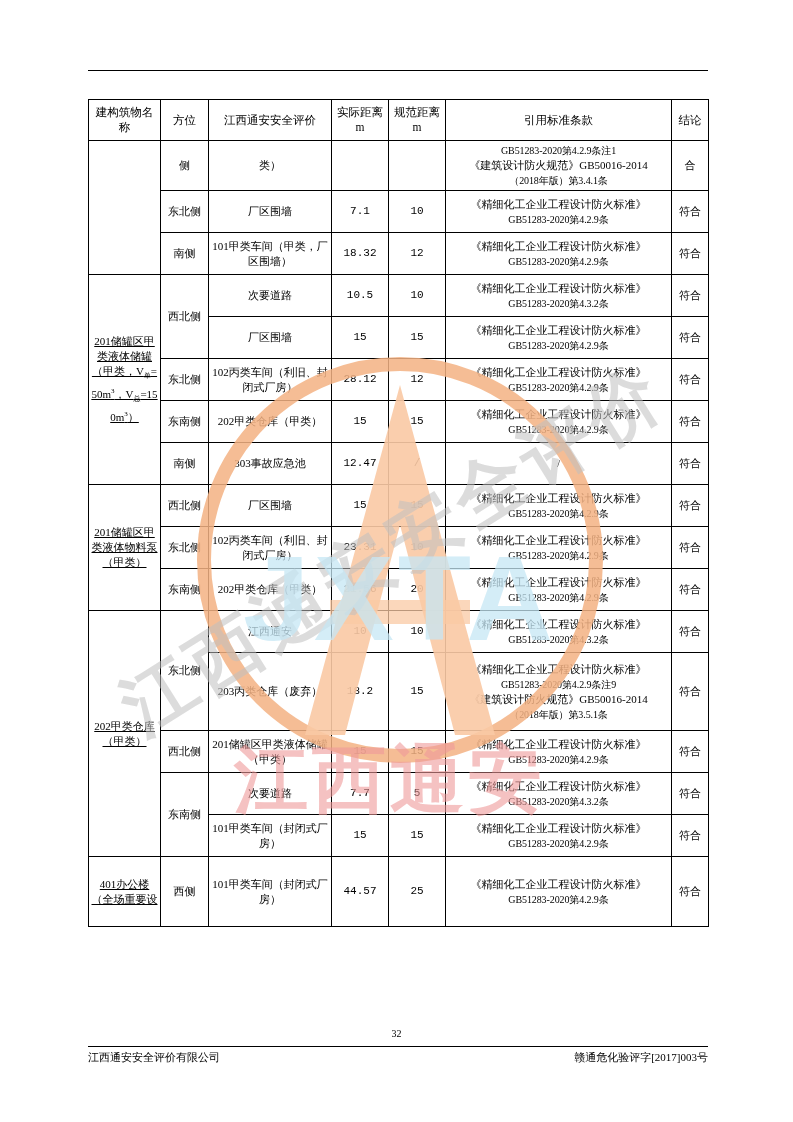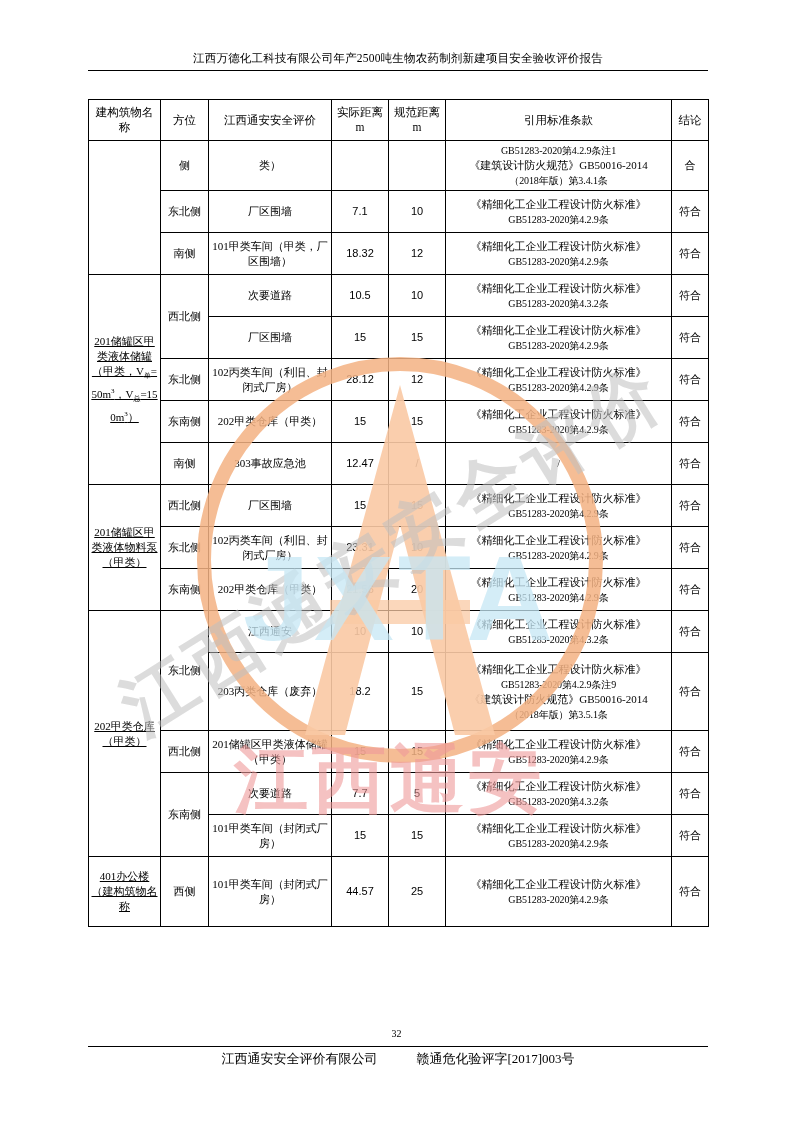--- a/index.html
+++ b/index.html
@@ -97,21 +97,21 @@
   .std {
     font-size: 11px;
     line-height: 15.5px;
   }
   .std .code {
     font-size: 10px;
     letter-spacing: -.1px;
   }
   .num {
     font-size: 10.5px;
-    font-family: Liberation Sans, sans-serif;
+    font-family: Liberation Mono, monospace;
   }
   .namecell {
     font-size: 11px;
     line-height: 16px;
     text-decoration: underline;
   }
   .dircell { font-size: 11px; line-height: 15px; }
   .res { font-size: 11px; line-height: 15px; }
   sub { font-size: 7px; }
   sup { font-size: 7px; }
@@ -131,22 +131,22 @@
     width: 620px;
     height: 0;
     border-top: 1.2px solid #000;
   }
   .footer {
     position: absolute;
     left: 88px;
     top: 1050px;
     width: 620px;
     display: flex;
-    justify-content: center;
-    font-size: 13px;
+    justify-content: space-between;
+    font-size: 11px;
     gap: 39px;
   }
   .footer .left, .footer .right { white-space: nowrap; }
 </style>
 </head>
 <body>
 
 <div class="page">
 
   <div class="watermark">
@@ -165,23 +165,20 @@
       <g opacity="0.75">
         <text x="400" y="640" fill="#c6e7f5" font-family="'Liberation Sans',sans-serif" font-size="120" font-weight="bold" text-anchor="middle" letter-spacing="4">JXTA</text>
       </g>
 
       <g opacity="0.6">
         <text x="390" y="805" fill="#ef9a9a" font-family="'Liberation Sans',sans-serif" font-size="74" font-weight="bold" text-anchor="middle" letter-spacing="4">江西通安</text>
       </g>
     </svg>
   </div>
 
-  <div class="doc-header">
-    <span class="title-text">江西万德化工科技有限公司年产2500吨生物农药制剂新建项目安全验收评价报告</span>
-  </div>
   <div class="header-rule"></div>
 
   <div class="tbl-wrap">
     <table class="t">
       <colgroup>
         <col class="c0">
           <col class="c1">
           <col class="c2">
           <col class="c3">
         <col class="c4">
@@ -373,21 +370,21 @@
             <td>101甲类车间（封闭式厂房）</td>
             <td class="num">15</td>
             <td class="num">15</td>
             <td class="std">
               <div class="">《精细化工企业工程设计防火标准》</div>
               <div class="code">GB51283-2020第4.2.9条</div>
             </td>
             <td class="res">符合</td>
           </tr>
           <tr style="height: 70px;">
-            <td class="namecell">401办公楼（建构筑物名称</td>
+            <td class="namecell">401办公楼（全场重要设</td>
             <td class="dircell">西侧</td>
             <td>101甲类车间（封闭式厂房）</td>
             <td class="num">44.57</td>
             <td class="num">25</td>
             <td class="std">
               <div class="">《精细化工企业工程设计防火标准》</div>
               <div class="code">GB51283-2020第4.2.9条</div>
             </td>
             <td class="res">符合</td>
           </tr>

